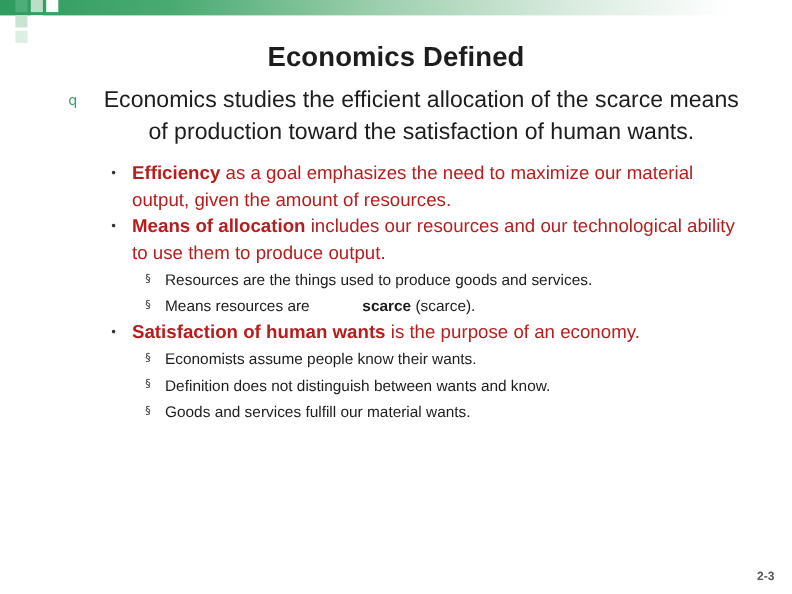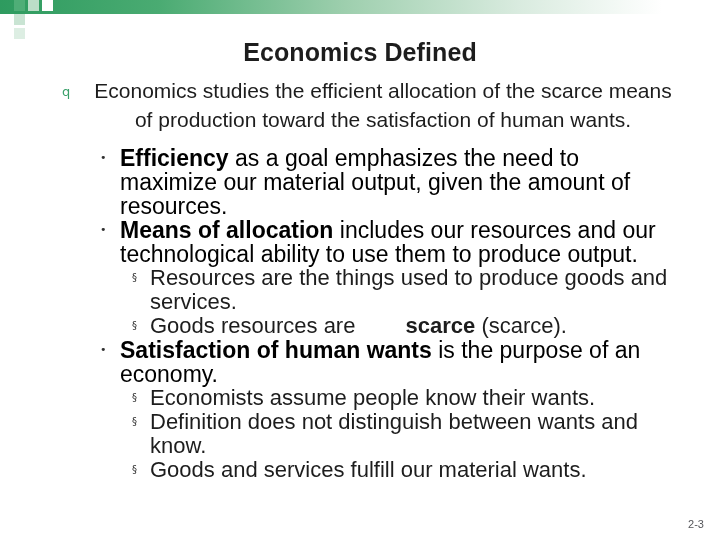--- a/index.html
+++ b/index.html
@@ -102,23 +102,23 @@
     width: 20px;
     flex: 0 0 20px;
     font-family: "DejaVu Sans", sans-serif;
     font-size: 11px;
     color: #2f2f2f;
     line-height: 24px;
     text-align: left;
     padding-left: 2px;
   }
   .l2-text {
-    font-size: 23px;
-    line-height: 24px;
-    color: #000000;
+    font-size: 17px;
+    line-height: 24px;
+    color: #b91c1c;
     flex: 1;
   }
   .l2-text b { font-weight: bold; }
 
   
   .l3-list {
     margin-left: 34px;
   }
   .l3 {
     display: flex;
@@ -126,33 +126,34 @@
   }
   .l3-bullet {
     width: 18px;
     flex: 0 0 18px;
     font-family: "DejaVu Sans", sans-serif;
     font-size: 10px;
     color: #2f2f2f;
     line-height: 24px;
   }
   .l3-text {
-    font-size: 22px;
+    font-size: 14px;
     line-height: 24px;
     color: #1d1d1d;
     flex: 1;
   }
   .l3-text b { font-weight: bold; margin-left: 44px; }
 
   .page-num {
     position: absolute;
     right: 16px;
     bottom: 10px;
     font-size: 11px;
     color: #55565a;
+    font-weight: bold;
   }
 </style>
 </head>
 <body>
 
 <div class="slide">
 
   <div class="deco">
     <div class="deco-bar"></div>
     <div class="sq sq1"></div>
@@ -184,21 +185,21 @@
         <div class="l2-text"><b>Means of allocation</b><span> includes our resources and our technological ability to use them to produce output.</span></div>
       </div>
 
       <div class="l3-list">
         <div class="l3">
           <div class="l3-bullet">§</div>
           <div class="l3-text">Resources are the things used to produce goods and services.</div>
         </div>
         <div class="l3">
           <div class="l3-bullet">§</div>
-          <div class="l3-text"><span>Goods resources are </span><b>scarce</b><span> (scarce).</span></div>
+          <div class="l3-text"><span>Means resources are </span><b>scarce</b><span> (scarce).</span></div>
         </div>
       </div>
 
       <div class="l2">
         <div class="l2-bullet">•</div>
         <div class="l2-text"><b>Satisfaction of human wants</b><span> is the purpose of an economy.</span></div>
       </div>
 
       <div class="l3-list">
         <div class="l3">

